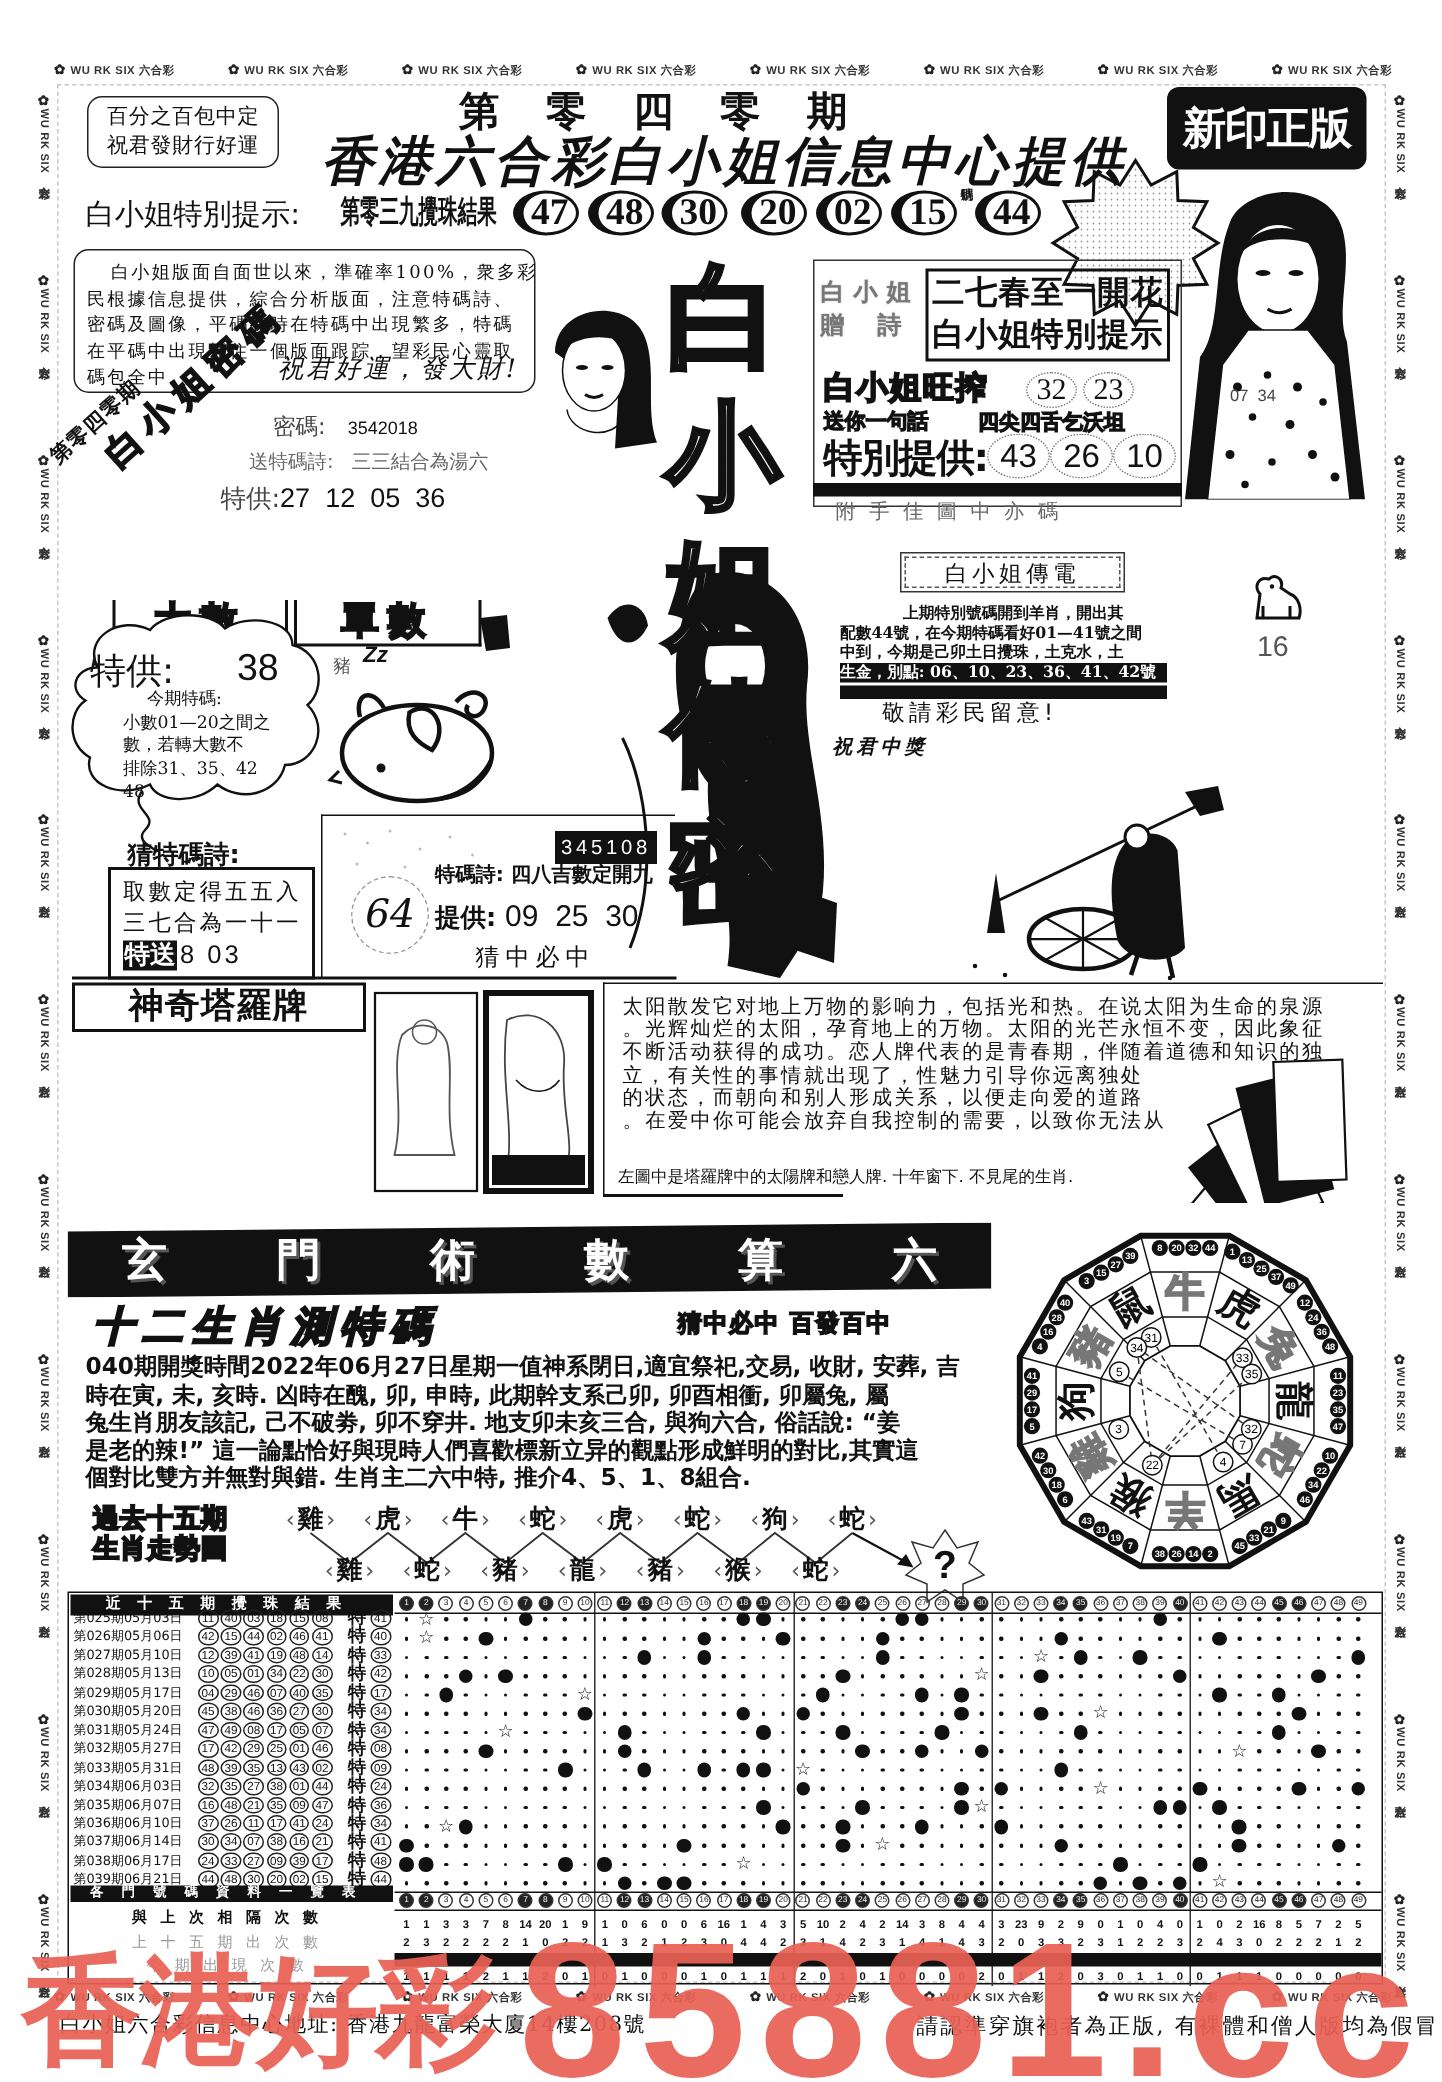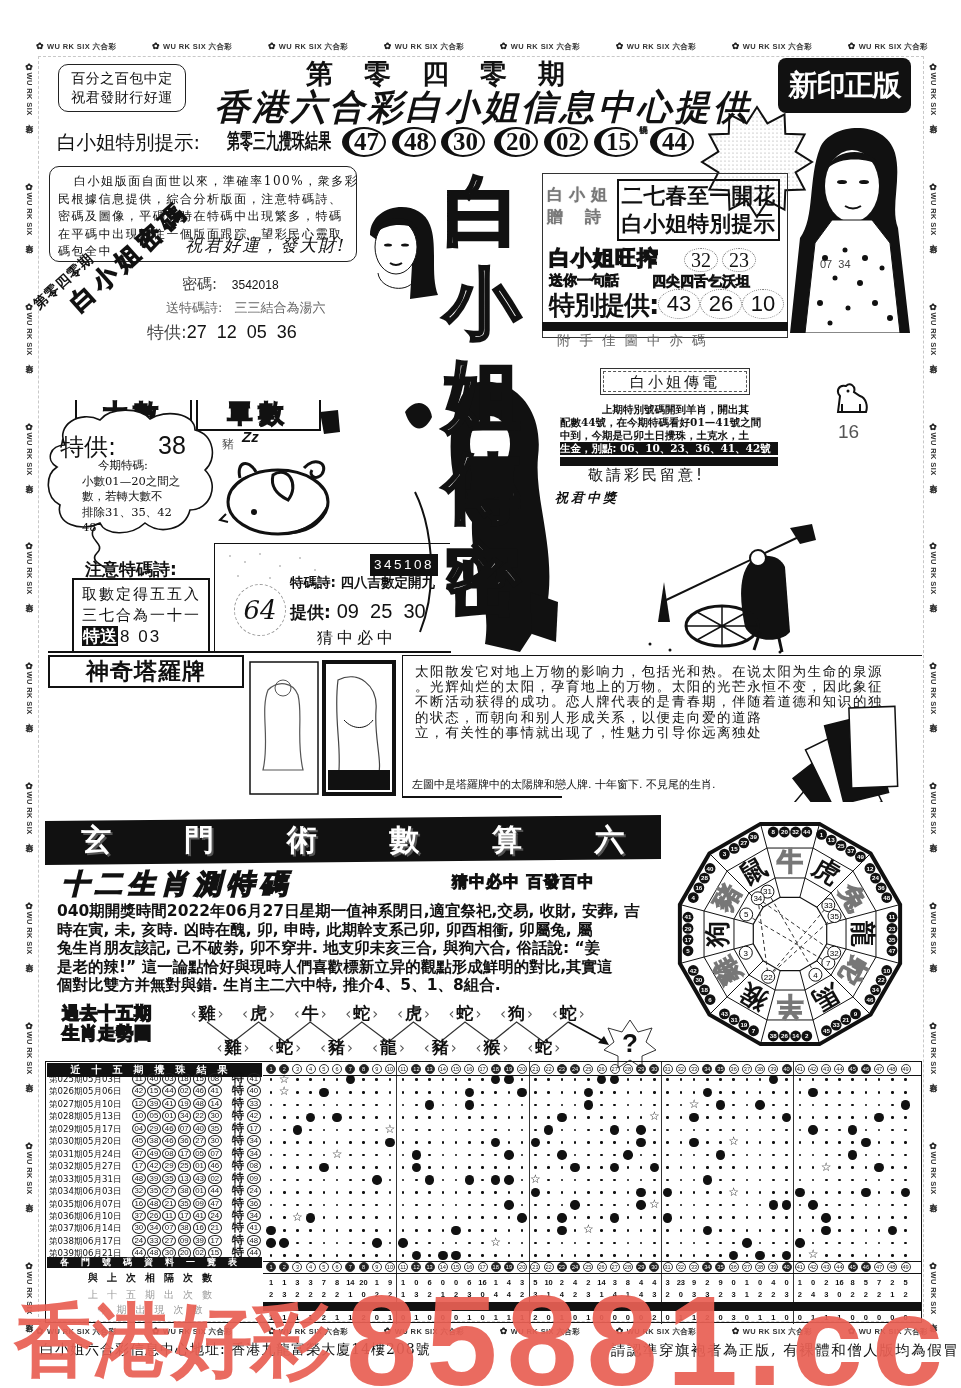--- a/index.html
+++ b/index.html
@@ -299,21 +299,21 @@
 <svg class="a" style="left:218px;top:440px;" width="115" height="100">
   <ellipse cx="60" cy="62" rx="50" ry="32" fill="#fff" stroke="#111" stroke-width="3"></ellipse>
   <path d="M40,92 C70,98 100,88 110,62 C108,90 80,100 40,92 Z" fill="#111"></path>
   <path d="M22,38 C18,22 30,18 38,32" fill="#fff" stroke="#111" stroke-width="3"></path>
   <path d="M55,35 C70,25 82,45 70,60 C60,55 52,48 55,35 Z" fill="#fff" stroke="#111" stroke-width="3"></path>
   <path d="M86,28 c10,-12 25,-5 18,6 c-5,7 -14,2 -10,-4" fill="none" stroke="#111" stroke-width="3"></path>
   <circle cx="36" cy="72" r="3" fill="#111"></circle>
   <path d="M8,74 l-6,6 l8,2" fill="none" stroke="#111" stroke-width="2"></path>
 </svg>
 
-<div class="a guess-title">注意特碼詩:</div>
+<div class="a guess-title">猜特碼詩:</div>
 <div class="a guess-box">
   <div>取數定得五五入</div>
   <div>三七合為一十一</div>
   <div><span class="te-song">特送</span><span class="lib" style="font-size:17px;margin-left:2px;">8 03</span></div>
 </div>
 
 <div class="a codebox-frame"></div>
 <svg class="a" style="left:220px;top:548px;" width="110" height="40">
   <g fill="#bbb">
       <circle cx="10" cy="8" r="1"></circle>
@@ -383,22 +383,23 @@
   <rect x="76" y="2" width="70" height="132" fill="#fff" stroke="#111" stroke-width="4"></rect>
   <path d="M90,20 C110,10 130,25 128,50 C126,80 135,100 130,120 L90,120 C95,90 85,60 90,20 Z" fill="none" stroke="#444" stroke-width="1.2"></path>
   <path d="M96,60 C105,70 118,70 125,60" stroke="#111" fill="none"></path>
   <rect x="80" y="110" width="62" height="20" fill="#111"></rect>
 </svg>
 <div class="a tarot-area">
   <div style="padding:8px 0 0 12px;">
     <div class="tarot-line">太阳散发它对地上万物的影响力，包括光和热。在说太阳为生命的泉源</div>
     <div class="tarot-line">。光辉灿烂的太阳，孕育地上的万物。太阳的光芒永恒不变，因此象征</div>
     <div class="tarot-line">不断活动获得的成功。恋人牌代表的是青春期，伴随着道德和知识的独</div>
+    <div class="tarot-line">立，有关性的事情就出现了，性魅力引导你远离独处</div>
     <div class="tarot-line">的状态，而朝向和别人形成关系，以便走向爱的道路</div>
-    <div class="tarot-line">立，有关性的事情就出现了，性魅力引导你远离独处</div>
+    <div class="tarot-line">。在爱中你可能会放弃自我控制的需要，以致你无法从</div>
   </div>
 </div>
 <div class="a tarot-caption">左圖中是塔羅牌中的太陽牌和戀人牌. 十年窗下. 不見尾的生肖.</div>
 <div class="a" style="left:402px;top:796px;width:160px;height:1.5px;background:#111;"></div>
 <svg class="a" style="left:772px;top:696px;" width="150" height="106">
   <g stroke="#111" stroke-width="1.5">
     <rect x="40" y="20" width="46" height="80" fill="#111" transform="rotate(-62 135 100)"></rect>
     <rect x="48" y="18" width="46" height="80" fill="#fff" transform="rotate(-50 135 100)"></rect>
     <rect x="56" y="16" width="46" height="80" fill="#111" transform="rotate(-38 135 100)"></rect>
     <rect x="64" y="14" width="46" height="80" fill="#fff" transform="rotate(-26 135 100)"></rect>

